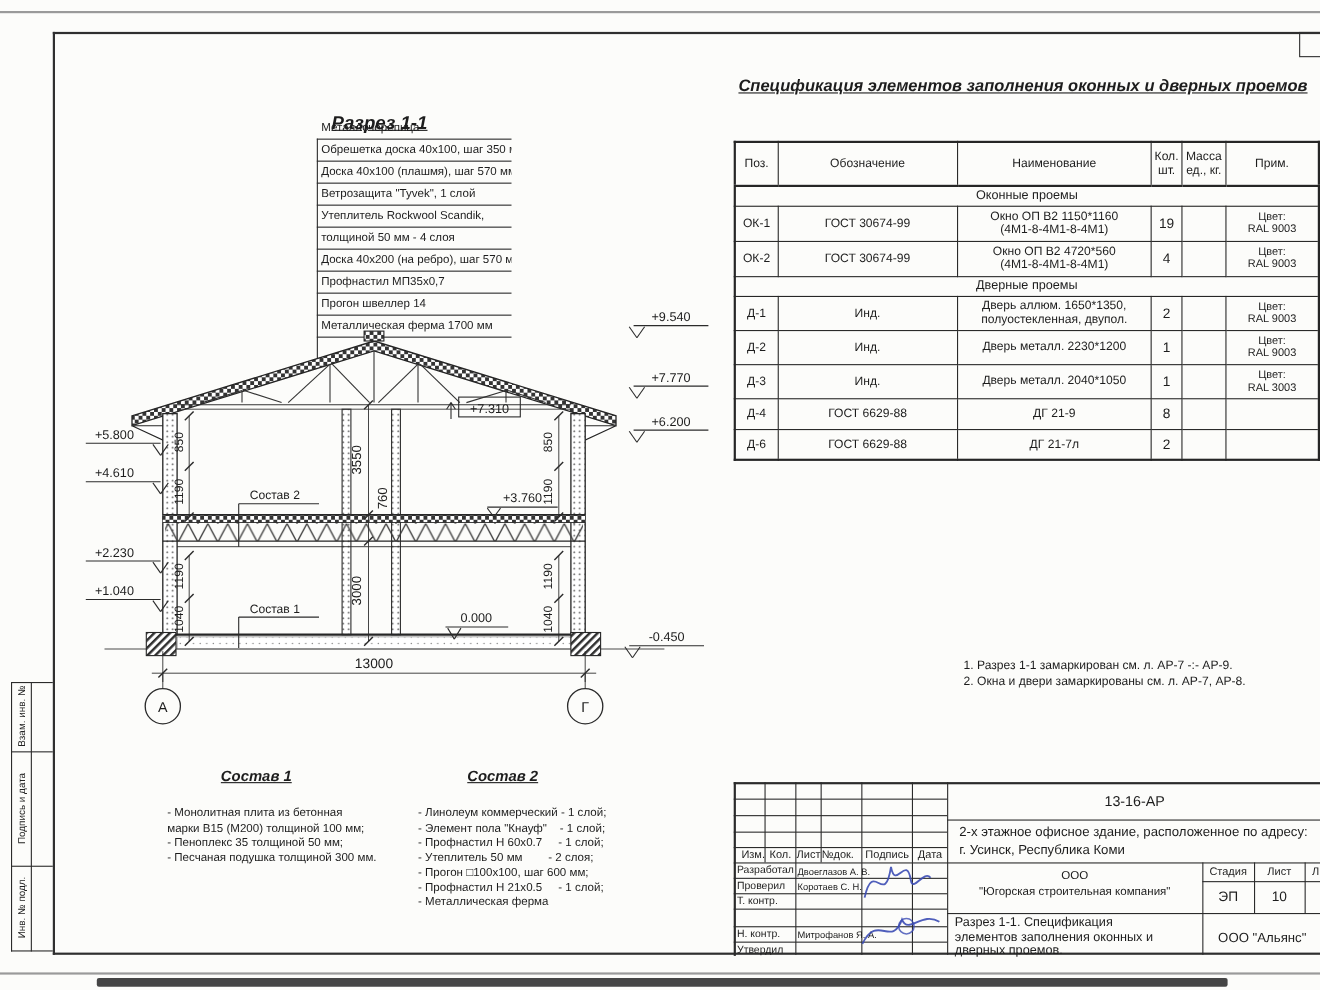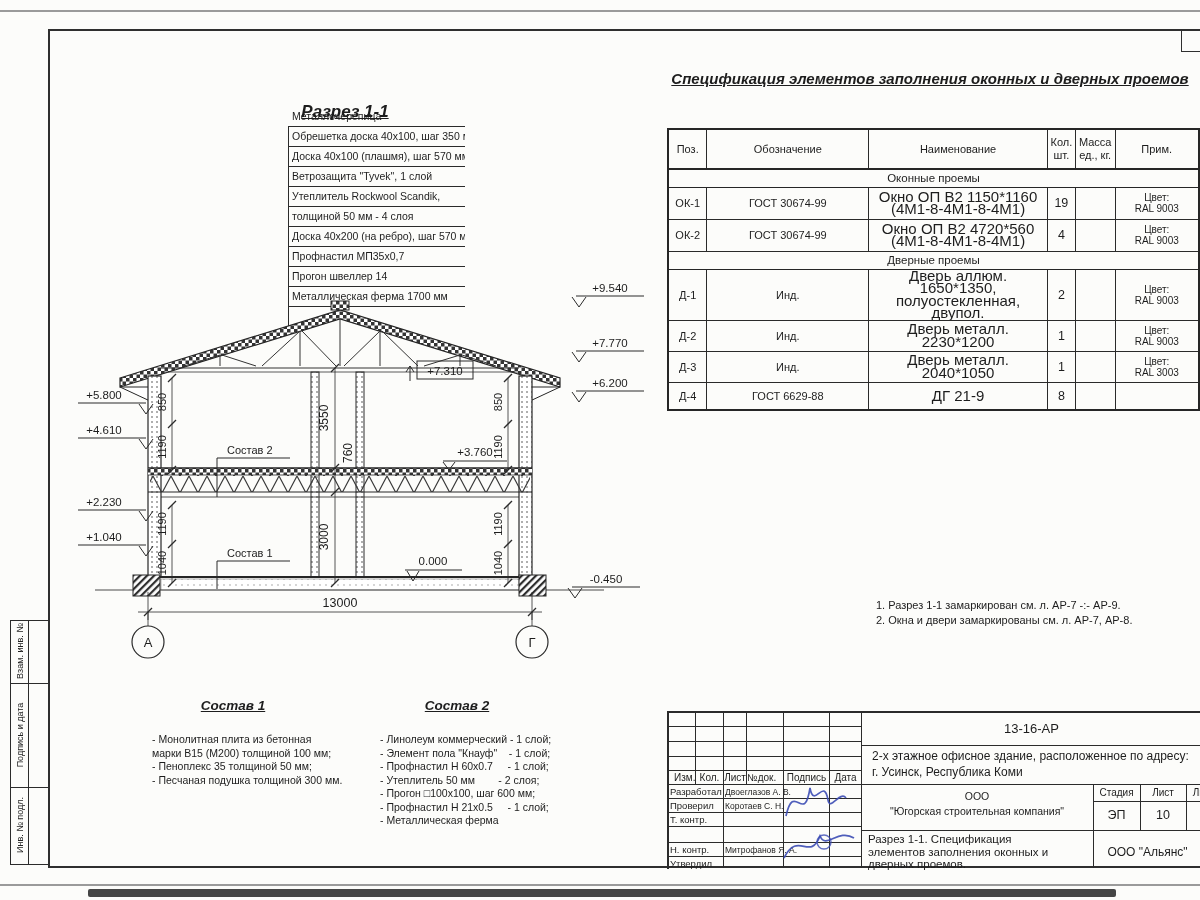--- a/index.html
+++ b/index.html
@@ -20,21 +20,21 @@
   table.spec{position:absolute;left:667px;top:128px;border-collapse:collapse;table-layout:fixed;
              border:2px solid #262626;font-size:11px;color:#1d1d1d;}
   table.spec td,table.spec th{border:1.2px solid #2a2a2a;padding:0 2px;font-weight:normal;
              text-align:center;vertical-align:middle;overflow:hidden;}
   table.spec tr.hdr th{border-bottom:2px solid #262626;font-size:11px;line-height:13px;}
   table.spec tr.sec td{border-top:1.5px solid #262626;border-bottom:1.5px solid #262626;font-size:11.5px;}
   .prel{white-space:pre-line;}
   .pre{white-space:pre;}
   td.qty{font-family:Liberation Sans, sans-serif;font-size:12.5px;}
   td.note{font-size:10px;text-align:left;line-height:11px;padding-left:4px;}
-  td.nm{font-size:15px;line-height:12.5px;}
+  td.nm{font-size:11px;line-height:12.5px;}
   
   .sostav-items{font-size:10.5px;line-height:13.5px;}
   
   .tb{font-size:10px;}
   .rotlbl{position:absolute;transform:translate(-50%,-50%) rotate(-90deg);white-space:nowrap;
           font-size:9px;color:#222;}
   svg{position:absolute;}
   svg text{font-family:"Liberation Sans",sans-serif;fill:#1d1d1d;}
 </style>
 </head>
@@ -350,20 +350,28 @@
 RAL 3003</td>
     </tr>
     <tr style="height:28px">
       <td>Д-4</td>
           <td>ГОСТ 6629-88</td>
       <td class="nm">ДГ 21-9</td>
       <td class="qty">8</td>
           <td></td>
       <td class="note"></td>
     </tr>
+    <tr style="height:28px">
+      <td>Д-6</td>
+          <td>ГОСТ 6629-88</td>
+      <td class="nm">ДГ 21-7л</td>
+      <td class="qty">2</td>
+          <td></td>
+      <td class="note"></td>
+    </tr>
   </tbody>
     </table>
 
   <div class="abs" style="left:876px;top:598px;font-size:11px;line-height:15px;">
     <div>1. Разрез 1-1 замаркирован см. л. АР-7 -:- АР-9.</div>
     <div>2. Окна и двери замаркированы см. л. АР-7, АР-8.</div>
   </div>
 
   <div class="abs title-it" style="left:173px;top:698px;width:120px;font-size:13.5px;">Состав 1</div>
   <div class="abs title-it" style="left:397px;top:698px;width:120px;font-size:13.5px;">Состав 2</div>

